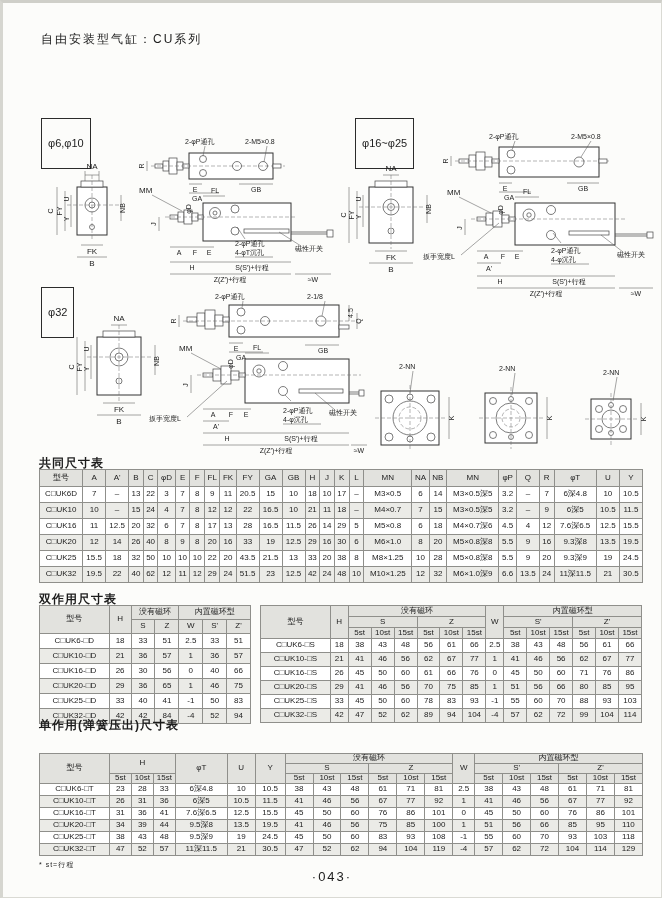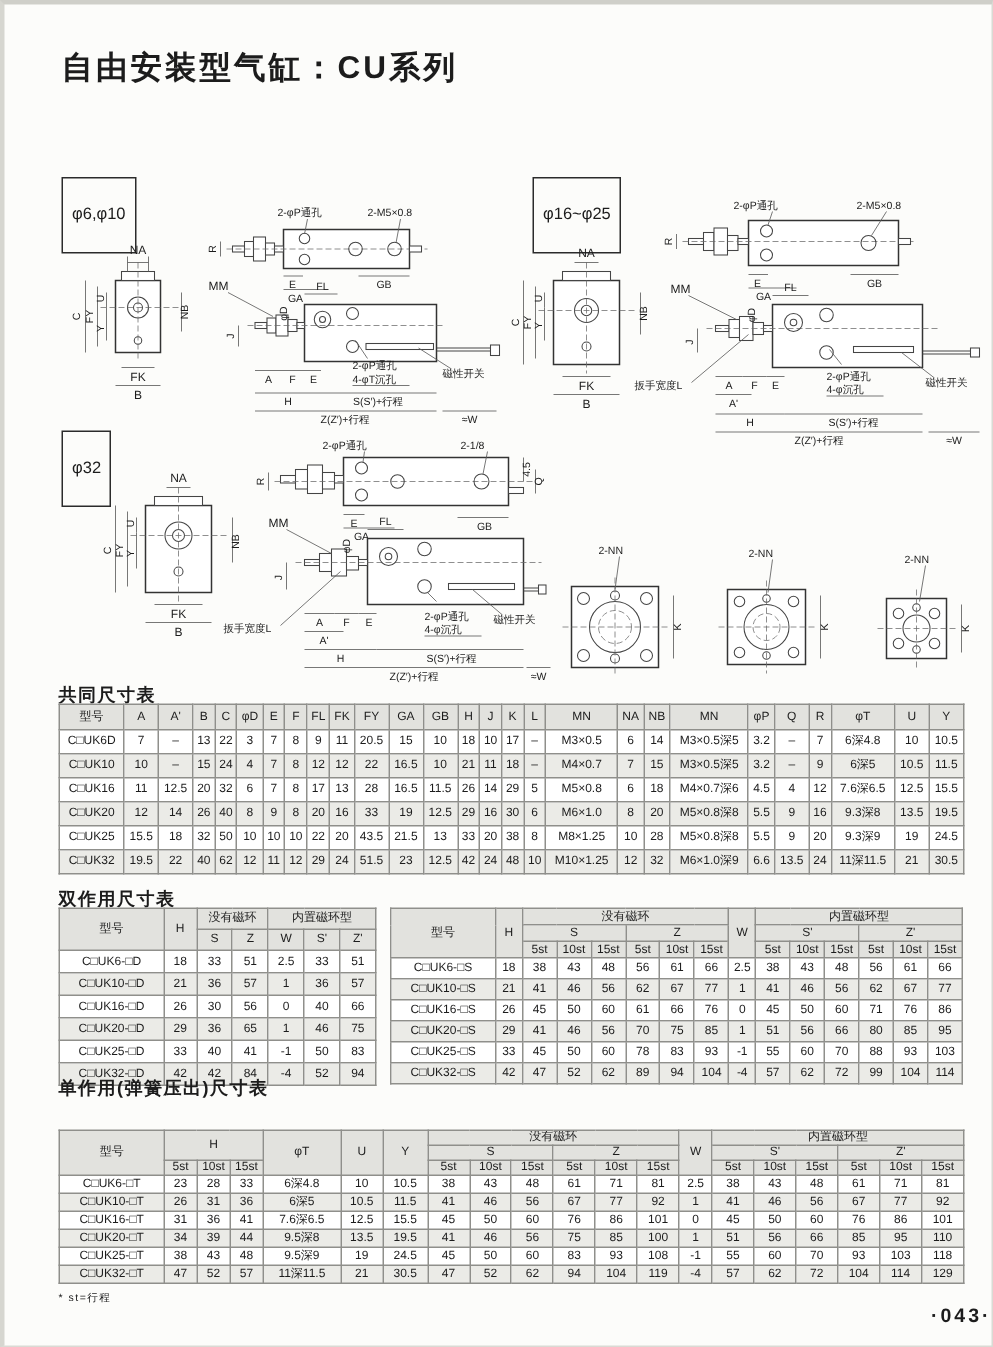--- a/index.html
+++ b/index.html
@@ -1,38 +1,38 @@
 <!DOCTYPE html>
 <html><head>
 <meta charset="utf-8">
 <style>
   *{margin:0;padding:0;box-sizing:border-box}
   html,body{width:662px;height:898px}
   body{background:#e9e9e5;font-family:"Liberation Sans","DejaVu Sans",sans-serif;color:#1c1c1c;position:relative}
   .page{position:absolute;left:0;top:0;width:662px;height:898px;background:#fcfcfa;border-top:3px solid #cfcfc9;border-left:3px solid #d6d6d0;border-right:1px solid #dadad4;border-bottom:1px solid #dadad4;overflow:hidden}
   .abs{position:absolute}
-  .title{font-size:21px;font-weight:bold;letter-spacing:2px}
+  .title{font-size:12px;font-weight:normal;letter-spacing:2px}
   .section-box{display:inline-block;border:2px solid #2b2b2b;font-size:12px;font-weight:bold;padding:2px 9px;letter-spacing:1px}
   .subtitle{font-size:11px;line-height:1.3;letter-spacing:1px}
   .bore-box{display:inline-block;border:1.5px solid #2b2b2b;font-size:11px;line-height:15px;padding:17px 6px}
   .tbl-title{font-size:12px;font-weight:bold;letter-spacing:1px}
   table{border-collapse:collapse;width:100%;font-size:8px;background:#fff}
   th,td{border:1px solid #8f8f8b;text-align:center;padding:0 1px;line-height:1.05;white-space:nowrap;overflow:hidden;font-weight:normal}
   th{background:#e2e2de}
   tbody tr:nth-child(even) td{background:#ebebe7}
   .t-common th{height:17px}
   .t-common td{height:16px}
   .t-double th{height:14px}
   .t-double td{height:15px}
   .t-sr th{height:11px}
   .t-sr td{height:14px}
   .t-se th{height:10px}
   .t-se td{height:12px}
   .footnote{font-size:7px;letter-spacing:1px}
-  .pageno{font-size:13px;font-weight:bold;letter-spacing:2px;text-align:right;width:100%}
+  .pageno{font-size:13px;font-weight:normal;letter-spacing:2px;text-align:center;width:100%}
   svg text{font-size:8px;fill:#1c1c1c}
   svg text.s7{font-size:7px}
   .body-l{stroke:#333;stroke-width:1;fill:#fff}
   .thin{stroke:#454545;stroke-width:.7;fill:#fff}
   .thinn{stroke:#454545;stroke-width:.7;fill:none}
   .dim{stroke:#5a5a5a;stroke-width:.55;fill:none}
   .dash{stroke:#6a6a6a;stroke-width:.5;stroke-dasharray:4 2;fill:none}
 </style>
 </head>
 <body>

